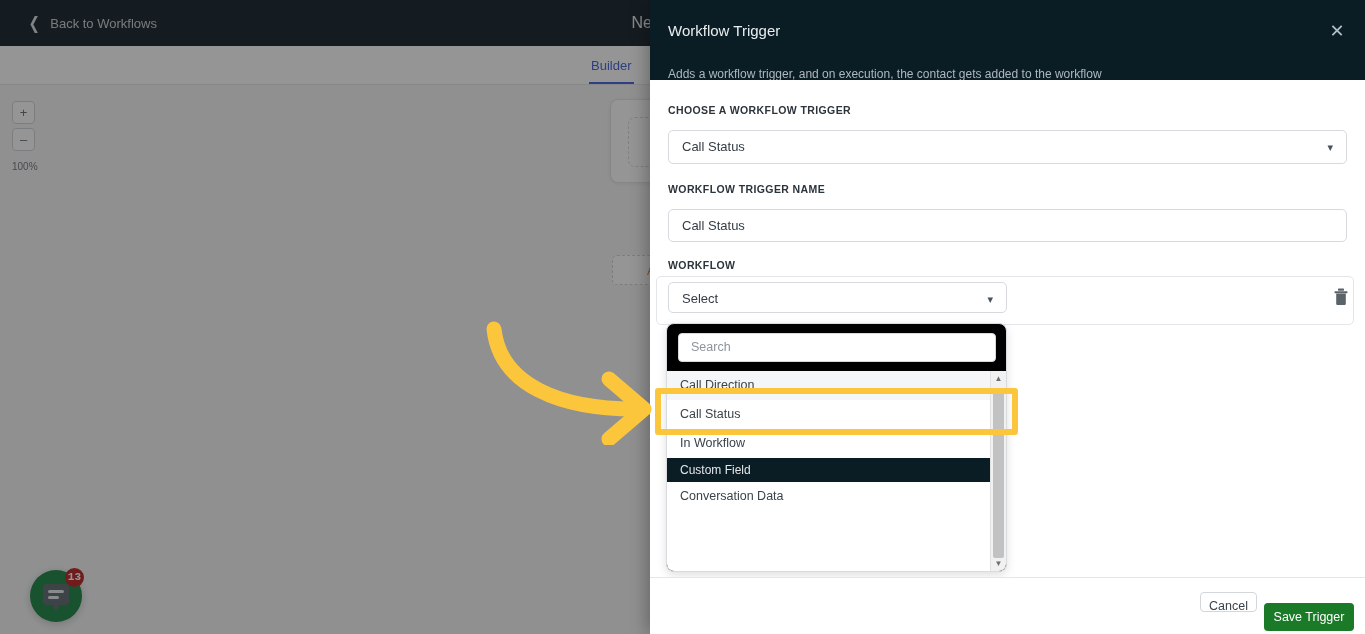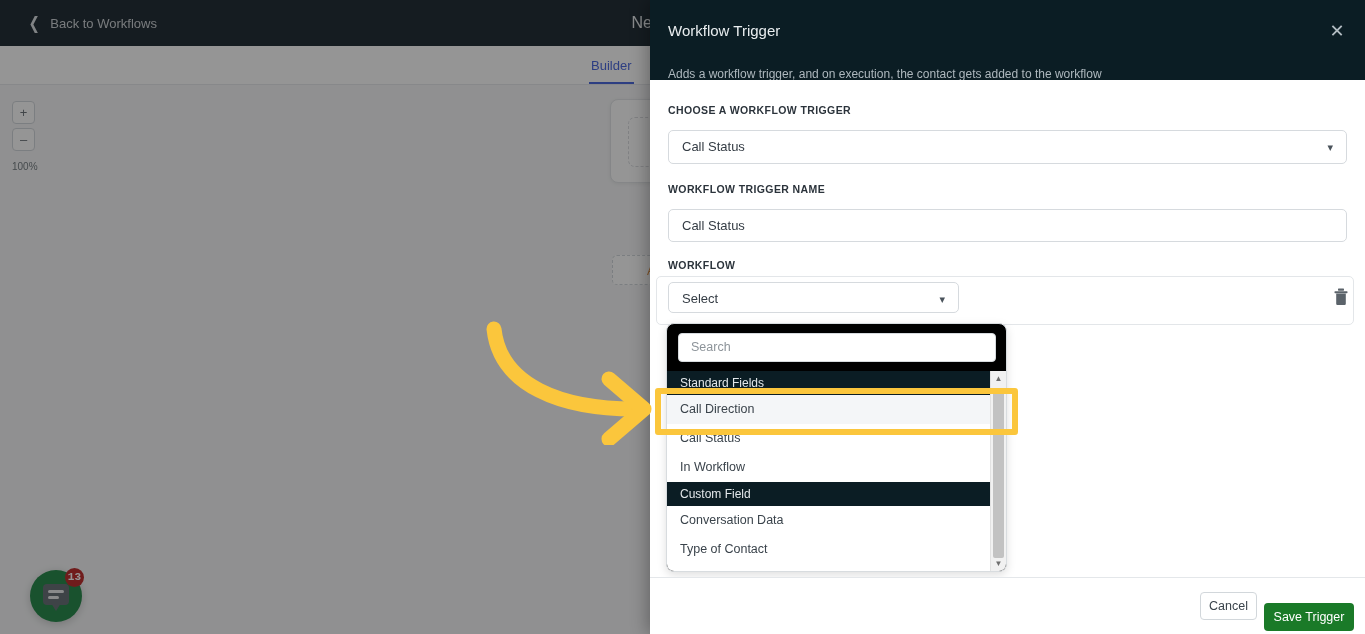--- a/index.html
+++ b/index.html
@@ -293,21 +293,21 @@
     position: absolute;
     left: 656px; top: 276px;
     width: 698px; height: 49px;
     border: 1px solid #e3e6e9;
     border-radius: 5px;
     background: #ffffff;
     box-sizing: border-box;
   }
   #sel-filter {
     left: 668px; top: 282px;
-    width: 291px; height: 31px;
+    width: 339px; height: 31px;
     cursor: pointer;
   }
   #delete-filter {
     position: absolute;
     left: 1333px; top: 288px;
     width: 16px; height: 18px;
     cursor: pointer;
   }
 
   
@@ -400,21 +400,21 @@
   #panel-footer {
     position: absolute;
     left: 0; bottom: 0;
     width: 715px; height: 56px;
     background: #ffffff;
     border-top: 1px solid #e4e7ea;
   }
   #btn-cancel {
     position: absolute;
     right: 108px; top: 14px;
-    width: 57px; height: 28px;
+    width: 57px; height: 20px;
     border: 1px solid #d2d7db;
     border-radius: 4px;
     background: #ffffff;
     color: #3a434b;
     font-size: 12.5px;
     line-height: 26px;
     text-align: center;
     box-sizing: border-box;
     cursor: pointer;
   }
@@ -529,27 +529,25 @@
     <rect x="5" y="0.5" width="6" height="2.2" rx="0.6" fill="#5b636a"></rect>
     <rect x="1.5" y="3.2" width="13" height="2" rx="0.6" fill="#5b636a"></rect>
     <path d="M3.2 5.6 h9.6 v10.2 a1.2 1.2 0 0 1 -1.2 1.2 h-7.2 a1.2 1.2 0 0 1 -1.2 -1.2 z" fill="#5b636a"></path>
   </svg>
 </div>
 
 <div id="dropdown">
   <div id="dd-search" placeholder="Search">Search</div>
 
   <div id="dd-list">
-    <div class="dd-group">Standard Fields</div>
     <div class="dd-item hovered">Call Direction</div>
     <div class="dd-item">Call Status</div>
     <div class="dd-item">In Workflow</div>
     <div class="dd-group">Custom Field</div>
     <div class="dd-item">Conversation Data</div>
-    <div class="dd-item">Type of Contact</div>
   </div>
 
   <div id="dd-scroll">
     <div id="dd-scroll-up">▲</div>
     <div id="dd-thumb"></div>
     <div id="dd-scroll-down">▼</div>
   </div>
 </div>
 
 <div id="panel-footer" style="position:absolute; left:650px; bottom:0; width:715px;">

